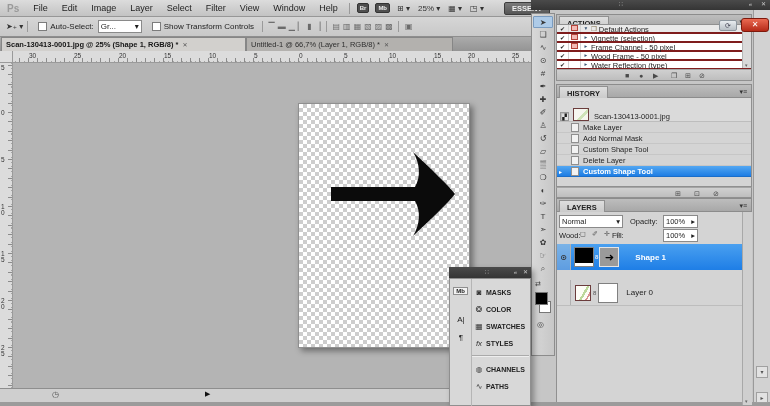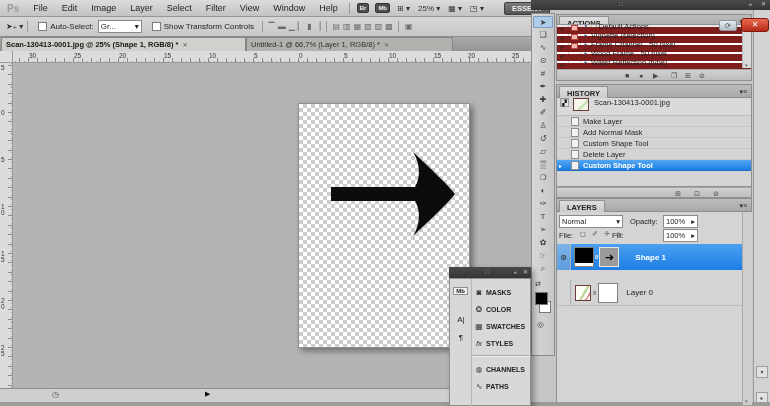--- a/index.html
+++ b/index.html
@@ -46,21 +46,21 @@
 .tool{position:absolute;left:1px;width:20px;height:12px;text-align:center;font-size:8px;color:#3a3a3a;line-height:12px}
 .tool.sel{background:#aecbe8;border:1px solid #7a9cc0;border-radius:1px}
 .panel-tabrow{position:absolute;left:556px;width:196px;height:14px;background:linear-gradient(#bdbdbd,#a8a8a8);border:1px solid #8c8c8c;z-index:4}
 .ptab{position:absolute;left:2px;top:1px;height:13px;background:linear-gradient(#dcdcdc,#cycyc);background:linear-gradient(#dedede,#c9c9c9);border:1px solid #909090;border-bottom:none;font-size:7.5px;font-weight:bold;padding:2px 7px 0;color:#222}
 .pmenu{position:absolute;right:4px;top:3px;font-size:7px;color:#333}
 .pbody{position:absolute;left:556px;width:196px;background:#d4d4d4;border:1px solid #909090;border-top:none;z-index:4}
 .btnbar{position:absolute;left:556px;width:196px;height:12px;background:linear-gradient(#d0d0d0,#bebebe);border:1px solid #909090;border-top:1px solid #a5a5a5;z-index:4;font-size:7px;color:#4a4a4a}
 .btnbar span{position:absolute;top:2px}
 
 #actlist{left:556px;top:24px;width:196px;height:45px;background:#fff;border:1px solid #909090;z-index:4;font-size:7.5px}
-.arow{position:relative;height:9px;border-bottom:7px solid #7f1d1d;display:flex;align-items:center}
+.arow{position:relative;height:9px;border-bottom:2px solid #7f1d1d;display:flex;align-items:flex-start}
 .acell{width:12px;height:100%;border-right:1px solid #d2d2d2;text-align:center;font-size:6px;line-height:9px;flex:none}
 .modico{display:inline-block;width:7px;height:6px;background:#f2b9b4;border:1px solid #b5443a;vertical-align:0}
 .aexp{width:10px;text-align:center;font-size:5.5px;color:#3d5876;flex:none}
 .afold{font-size:6.5px;color:#7a6a45;margin-right:2px}
 .ascroll{position:absolute;right:0;top:0;width:9px;height:100%;background:#d9d9d9;border-left:1px solid #b5b5b5;font-size:5px;color:#666;text-align:center}
 
 .hrow{position:relative;height:11px;display:flex;align-items:center;border-bottom:1px solid #c6c6c6;font-size:7.5px}
 .hrow.sel{background:linear-gradient(#53a7f2,#1d7de4);color:#fff;font-weight:bold;border-bottom:1px solid #1a6ec9}
 .dicon{display:inline-block;width:8px;height:9px;background:#f2f2f2;border:1px solid #8f8f8f;margin:0 4px 0 14px;flex:none}
 .well{display:inline-block;width:9px;height:9px;background:#e3e3e3;border:1px solid #999;box-shadow:inset 1px 1px 1px #bbb}
@@ -273,21 +273,21 @@
   <span style="left:114px">❐</span>
   <span style="left:128px">⊞</span>
   <span style="left:142px">⊘</span>
 </div>
 
 <div class="panel-tabrow" style="top:84px">
   <span class="ptab">HISTORY</span>
   <span class="pmenu">▾≡</span>
 </div>
 <div class="pbody" style="top:98px;height:89px">
-  <div style="height:18px;display:flex;align-items:flex-start;border-bottom:1px solid #bdbdbd;background:#dadada">
+  <div style="height:24px;display:flex;align-items:flex-end;border-bottom:1px solid #bdbdbd;background:#dadada">
     <span class="well" style="margin-left:3px;font-size:6px;text-align:center;line-height:8px">▞</span>
     <span class="thumb" style="width:16px;height:13px;margin-left:4px;background:linear-gradient(135deg,#f6f6ef 55%,#cfe3b8 55% 70%,#f6f6ef 70%),#f6f6ef;border-color:#6b3c3c"></span>
     <span style="margin-left:5px;font-size:7.5px">Scan-130413-0001.jpg</span>
   </div>
   <div class="hrow">
       <span class="dicon"></span>
       <span>Make Layer</span>
     </div>
   <div class="hrow">
       <span class="dicon"></span>
@@ -320,21 +320,21 @@
 <div class="pbody" style="top:212px;height:194px"></div>
 <div class="field a" style="left:559px;top:215px;width:64px;z-index:5">
   <span>Normal</span>
   <span>▾</span>
 </div>
 <span class="a lbl8" style="left:630px;top:217px;z-index:5">Opacity:</span>
 <div class="field a" style="left:663px;top:215px;width:35px;z-index:5">
   <span>100%</span>
   <span>▸</span>
 </div>
-<span class="a lbl8" style="left:559px;top:231px;z-index:5">File:</span>
+<span class="a lbl8" style="left:559px;top:231px;z-index:5">Wood:</span>
 <span class="a" style="left:580px;top:230px;font-size:7px;color:#555;z-index:5">◻</span>
 <span class="a" style="left:592px;top:230px;font-size:7px;color:#555;z-index:5">✐</span>
 <span class="a" style="left:604px;top:230px;font-size:7px;color:#555;z-index:5">✛</span>
 <span class="a" style="left:616px;top:230px;font-size:7px;color:#555;z-index:5">⌂</span>
 <span class="a lbl8" style="left:612px;top:231px;z-index:5">Fill:</span>
 <div class="field a" style="left:663px;top:229px;width:35px;z-index:5">
   <span>100%</span>
   <span>▸</span>
 </div>
 <div class="lrow sel" style="top:244px">

